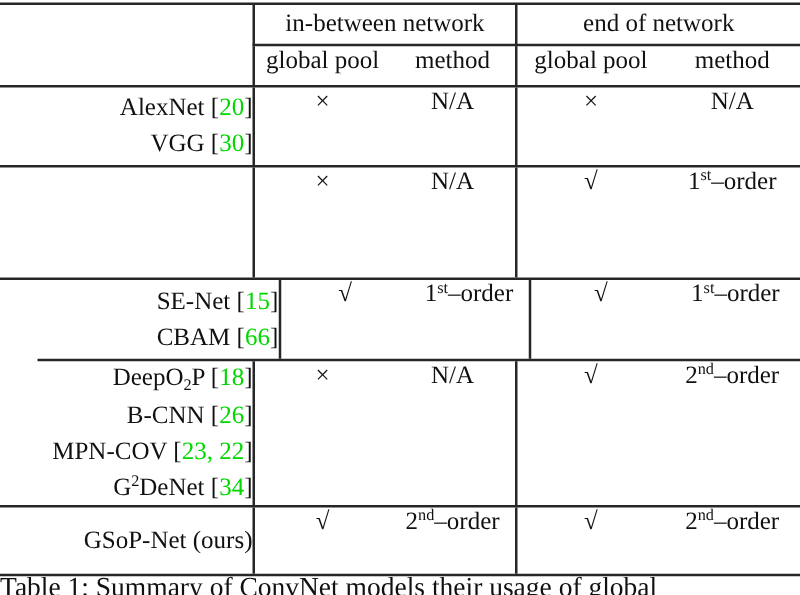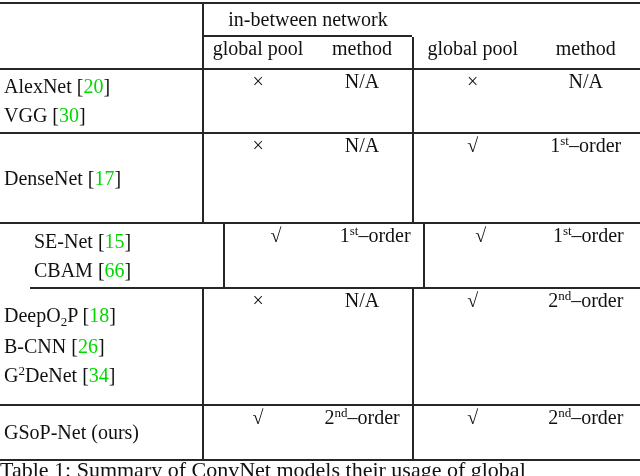--- a/index.html
+++ b/index.html
@@ -29,39 +29,40 @@
   }
   .hdr2{height:33px;border-bottom:2px solid var(--rule,#262626)}
   .hdr2 .c2,.hdr2 .c3{display:flex;align-items:center}
   .pair{display:flex;width:100%;align-items:flex-start;height:100%;font-size:20px}
   .p1{width:52%;text-align:center}
   .p2{width:48%;text-align:center;white-space:nowrap}
   .grow{border-bottom:2px solid var(--rule,#262626)}
   .grow.last{border-bottom:none}
   .labels{
     display:flex;flex-direction:column;justify-content:center;
-    height:100%;padding-left:4px;font-size:20px;
+    height:100%;padding-left:4px;font-size:20px;text-align:right;
   }
   .model-line{line-height:29px;white-space:nowrap}
   .cite{color:var(--cite,#00d800);cursor:pointer}
   .sup{font-size:13px;position:relative;top:-7px}
   .sub{font-size:13px;position:relative;top:4px}
   .mark{font-size:20px}
   .caption{
     position:absolute;left:0;top:457px;width:640px;
     font-size:22px;line-height:26px;white-space:nowrap;
   }
 </style>
 </head>
 <body>
 
 <div class="tbl">
   <div class="row hdr1">
     <div class="c c1"></div>
     <div class="c c2">in-between network</div>
+    <div class="c c3">end of network</div>
   </div>
   <div class="row hdr2">
     <div class="c c1"></div>
     <div class="c c2">
       <div class="pair">
         <span class="p1">global pool</span>
         <span class="p2">method</span>
       </div>
     </div>
     <div class="c c3">
@@ -86,21 +87,20 @@
     <div class="c c3">
       <div class="pair">
         <span class="p1 mark">×</span>
         <span class="p2 method"><span>N/A</span></span>
       </div>
     </div>
   </div>
 
   <div class="row grow" style="height: 90px;">
     <div class="c c1 labels">
-          <div class="model-line"><span>DenseNet</span> [<span class="cite">17</span>]</div>
         </div>
     <div class="c c2">
       <div class="pair">
         <span class="p1 mark">×</span>
         <span class="p2 method"><span>N/A</span></span>
       </div>
     </div>
     <div class="c c3">
       <div class="pair">
         <span class="p1 mark">√</span>
@@ -125,20 +125,21 @@
         <span class="p1 mark">√</span>
         <span class="p2 method"><span>1</span><span class="sup">st</span><span>–order</span></span>
       </div>
     </div>
   </div>
 
   <div class="row grow" style="height: 117px;">
     <div class="c c1 labels">
           <div class="model-line"><span>DeepO</span><span class="sub">2</span><span>P</span> [<span class="cite">18</span>]</div>
           <div class="model-line"><span>B-CNN</span> [<span class="cite">26</span>]</div>
+          <div class="model-line"><span>MPN-COV</span> [<span class="cite">23, 22</span>]</div>
           <div class="model-line"><span>G</span><span class="sup">2</span><span>DeNet</span> [<span class="cite">34</span>]</div>
         </div>
     <div class="c c2">
       <div class="pair">
         <span class="p1 mark">×</span>
         <span class="p2 method"><span>N/A</span></span>
       </div>
     </div>
     <div class="c c3">
       <div class="pair">

